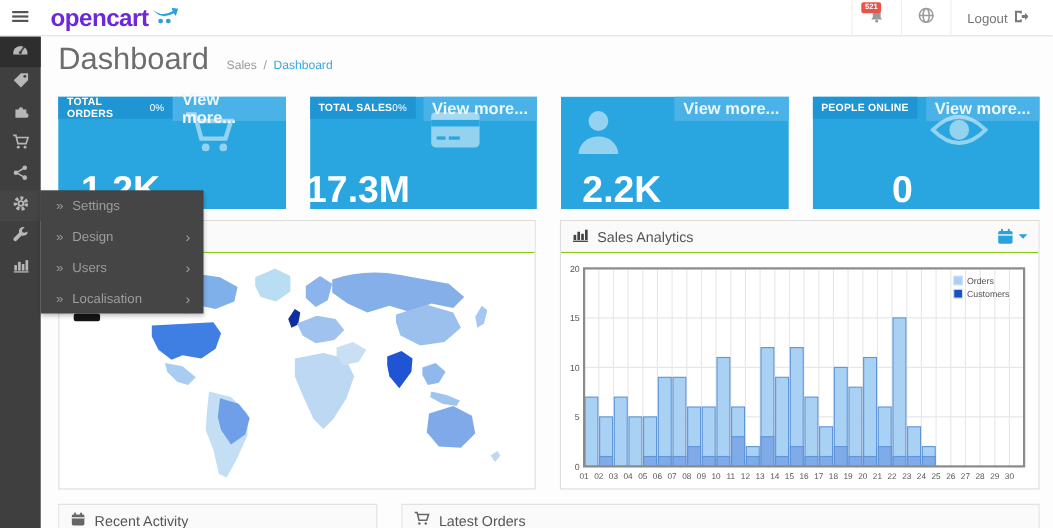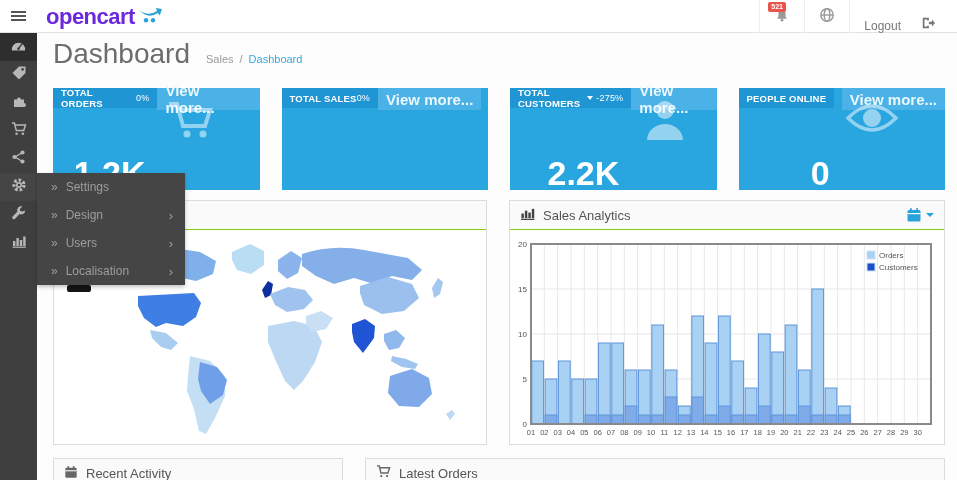--- a/index.html
+++ b/index.html
@@ -8,21 +8,21 @@
   #app{position:relative;width:957px;height:480px;overflow:hidden;background:#fdfdfd;}
 
   
   .topbar{position:absolute;left:0;top:0;width:957px;height:33px;background:#fff;border-bottom:1px solid #e2e2e2;z-index:40;}
   .hamburger{position:absolute;left:0;top:0;width:37px;height:33px;display:flex;align-items:center;justify-content:center;cursor:pointer;}
   .logo{position:absolute;left:46px;top:0;height:33px;display:flex;align-items:center;gap:3px;cursor:pointer;}
   .logo-text{color:#6d28d9;font-size:22px;font-weight:bold;letter-spacing:-0.5px;}
   .top-right{position:absolute;right:8px;top:0;height:33px;display:flex;align-items:stretch;}
   .top-ctl{display:flex;align-items:center;justify-content:center;padding:0 14px;border-left:1px solid #eee;cursor:pointer;position:relative;}
   .badge{position:absolute;top:2px;left:8px;background:#e8534a;color:#fff;font-size:7px;font-weight:bold;padding:1px 3px;border-radius:2px;line-height:8px;}
-  .logout{display:flex;align-items:flex-end;gap:20px;color:#777;font-size:12px;}
+  .logout{display:flex;align-items:center;gap:5px;color:#777;font-size:12px;}
 
   
   .sidebar{position:absolute;left:0;top:33px;width:37px;height:447px;background:#3f3f3f;z-index:30;}
   .sb-item{width:37px;height:28px;display:flex;align-items:center;justify-content:center;cursor:pointer;}
   .sb-item.active{background:#2e2e2e;}
   .sb-item.open{background:#454545;}
 
   
   .flyout{position:absolute;left:37px;top:173px;width:148px;background:#454545;z-index:35;box-shadow:0 2px 4px rgba(0,0,0,.25);}
   .fly-item{height:28px;display:flex;align-items:center;padding:0 12px 0 14px;color:#9d9d9d;font-size:12px;cursor:pointer;gap:8px;}
@@ -218,27 +218,32 @@
             </svg></span>
           <span class="t-val">1.2K</span>
         </div>
         <div class="t-ft">View more...</div>
       </div>
       <div class="tile">
         <div class="t-hd">
           <span>TOTAL SALES</span>
           <span class="t-pct">0%</span>
         </div>
+        <div class="t-bd">
+          <span class="t-icon"><svg width="52" height="40" viewBox="0 0 52 40">
+              <rect x="4" y="4" width="44" height="32" rx="4" fill="rgba(255,255,255,0.5)"></rect>
+              <rect x="4" y="11" width="44" height="6" fill="#29a6e0"></rect>
+              <rect x="9" y="26" width="8" height="3" fill="#29a6e0"></rect>
+              <rect x="20" y="26" width="10" height="3" fill="#29a6e0"></rect>
+            </svg></span>
+          <span class="t-val">17.3M</span>
+        </div>
         <div class="t-ft">View more...</div>
       </div>
       <div class="tile">
-        <div class="t-hd">
-          <span>TOTAL CUSTOMERS</span>
-          <span class="t-pct"><span class="t-caret"></span>-275%</span>
-        </div>
         <div class="t-bd">
           <span class="t-icon"><svg width="48" height="44" viewBox="0 0 48 44">
               <circle cx="24" cy="12" r="9" fill="rgba(255,255,255,0.5)"></circle>
               <path d="M6,42 a18,16 0 0 1 36,0 z" fill="rgba(255,255,255,0.5)"></path>
             </svg></span>
           <span class="t-val">2.2K</span>
         </div>
         <div class="t-ft">View more...</div>
       </div>
       <div class="tile">

